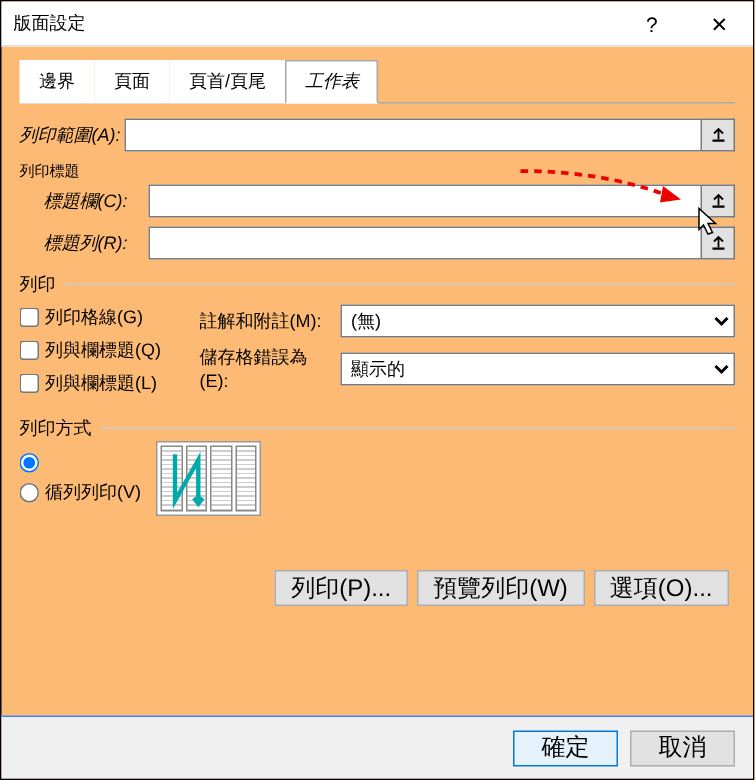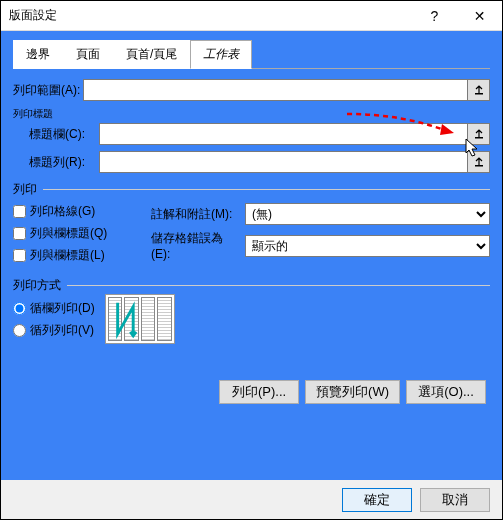--- a/index.html
+++ b/index.html
@@ -1,50 +1,50 @@
 <!DOCTYPE html>
 <html><head>
 <meta charset="utf-8">
 <style>
 * { box-sizing: border-box; margin: 0; padding: 0; }
 body { font-family: "Microsoft JhengHei", "Segoe UI", sans-serif; font-size: 12px; background: #fff; }
-.window { width: 503px; height: 520px; border: 1px solid #000; position: relative; background: #3b82f6; }
+.window { width: 503px; height: 520px; border: 1px solid #000; position: relative; background: #fdba74; }
 .titlebar { height: 30px; background: #fff; display: flex; align-items: center; padding: 0 0 0 8px; border-bottom: 1px solid #ddd; }
 .titlebar-title { flex: 1; font-size: 12px; }
 .titlebar-btns { display: flex; }
 .titlebar-btn { width: 45px; height: 29px; display: flex; align-items: center; justify-content: center; font-size: 14px; }
 .content { padding: 8px 12px 0 12px; }
 .tabs { display: flex; border-bottom: 1px solid #aaa; margin-bottom: 10px; }
 .tab { padding: 5px 12px; border: 1px solid transparent; border-bottom: none; position: relative; top: 1px; background: #fff; }
 .tab.active { border-color: #aaa; border-bottom: 1px solid #fff; font-style: italic; }
 .row { display: flex; align-items: center; margin-bottom: 6px; }
-.label { width: 70px; }
+.label { width: 70px; font-style: italic; }
 .input-wrap { flex: 1; display: flex; }
 input[type=text] { flex: 1; height: 22px; border: 1px solid #7a7a7a; padding: 0 4px; font-size: 12px; }
 .ref-btn { width: 22px; height: 22px; border: 1px solid #7a7a7a; border-left: none; background: #e1e1e1; display: flex; align-items: center; justify-content: center; font-size: 10px; }
 .ref-btn svg { width: 12px; height: 12px; }
 .group-hdr { font-size: 10px; margin: 4px 0 2px 0; }
 .indent { padding-left: 16px; }
 fieldset { border: none; border-top: 1px solid #ccc; margin-top: 8px; margin-bottom: 4px; }
 legend { padding-right: 6px; font-size: 12px; }
 .chk-row { display: flex; align-items: center; margin: 5px 0; gap: 4px; }
-.two-col { display: flex; gap: 28px; }
+.two-col { display: flex; gap: 10px; }
 .col-l { width: 110px; }
 .col-r { flex: 1; }
 .sel-row { display: flex; align-items: center; margin: 5px 0; gap: 8px; }
 .sel-row label { width: 86px; }
 select { flex: 1; height: 22px; border: 1px solid #7a7a7a; font-size: 12px; padding: 0 2px; background: #fff; }
 .radio-row { display: flex; align-items: center; margin: 5px 0; gap: 4px; }
 .order-box { display: flex; align-items: center; gap: 10px; }
 .order-img { width: 70px; height: 50px; border: 1px solid #999; display: flex; padding: 2px; gap: 2px; position: relative; background: #fff; }
 .sheet { flex: 1; border: 1px solid #888; background: repeating-linear-gradient(0deg, #ccc, #ccc 1px, #fff 1px, #fff 3px); position: relative; }
 .arrow-z { position: absolute; inset: 0; pointer-events: none; }
 .btn-row { display: flex; justify-content: flex-end; gap: 6px; margin-top: 36px; padding-right: 4px; }
-.btn { min-width: 80px; height: 24px; border: 1px solid #adadad; background: #e1e1e1; font-size: 13px; padding: 0 10px; }
-.footer { position: absolute; bottom: 0; left: 0; right: 0; height: 42px; background: #f0f0f0; border-top: 3px solid #3b82f6; display: flex; justify-content: flex-end; align-items: center; gap: 8px; padding: 0 12px; }
+.btn { min-width: 80px; height: 24px; border: 1px solid #adadad; background: #e1e1e1; font-size: 16px; padding: 0 10px; }
+.footer { position: absolute; bottom: 0; left: 0; right: 0; height: 42px; background: #f0f0f0; border-top: 1px solid #3b82f6; display: flex; justify-content: flex-end; align-items: center; gap: 8px; padding: 0 12px; }
 .footer .btn { min-width: 70px; }
 .footer .btn.primary { border: 1px solid #0078d7; background: #e5f1fb; }
 .red-arrow { position: absolute; top: 108px; right: 40px; pointer-events: none; }
 .cursor { position: absolute; top: 136px; right: 20px; pointer-events: none; }
 </style>
 </head>
 <body>
 
 <div class="window">
   <div class="titlebar">
@@ -133,21 +133,20 @@
         </div>
       </div>
     </fieldset>
 
     <fieldset>
       <legend>列印方式</legend>
       <div class="order-box">
         <div>
           <div class="radio-row">
               <input type="radio" name="ord" checked="" style="">
-              <span>循欄列印(D)</span>
             </div>
           <div class="radio-row">
               <input type="radio" name="ord" style="">
               <span>循列列印(V)</span>
             </div>
         </div>
         <div class="order-img">
           <div class="sheet"></div>
             <div class="sheet"></div>
             <div class="sheet"></div>

